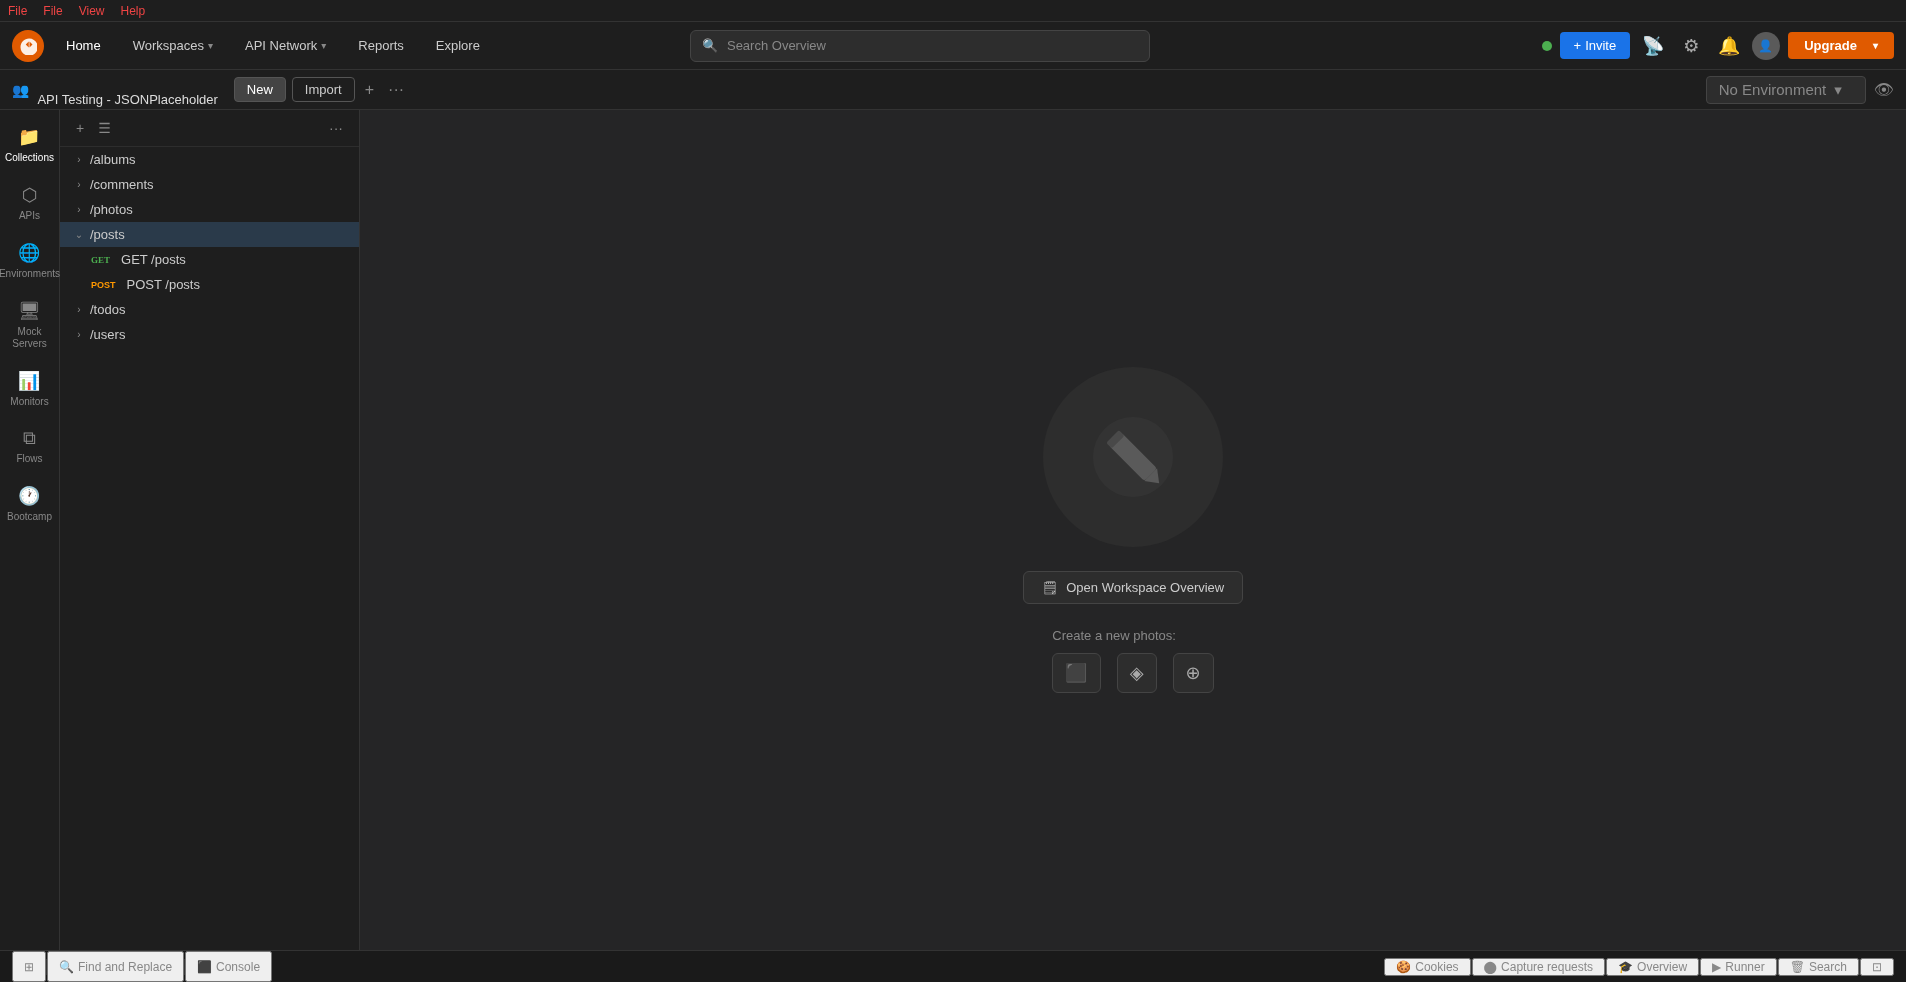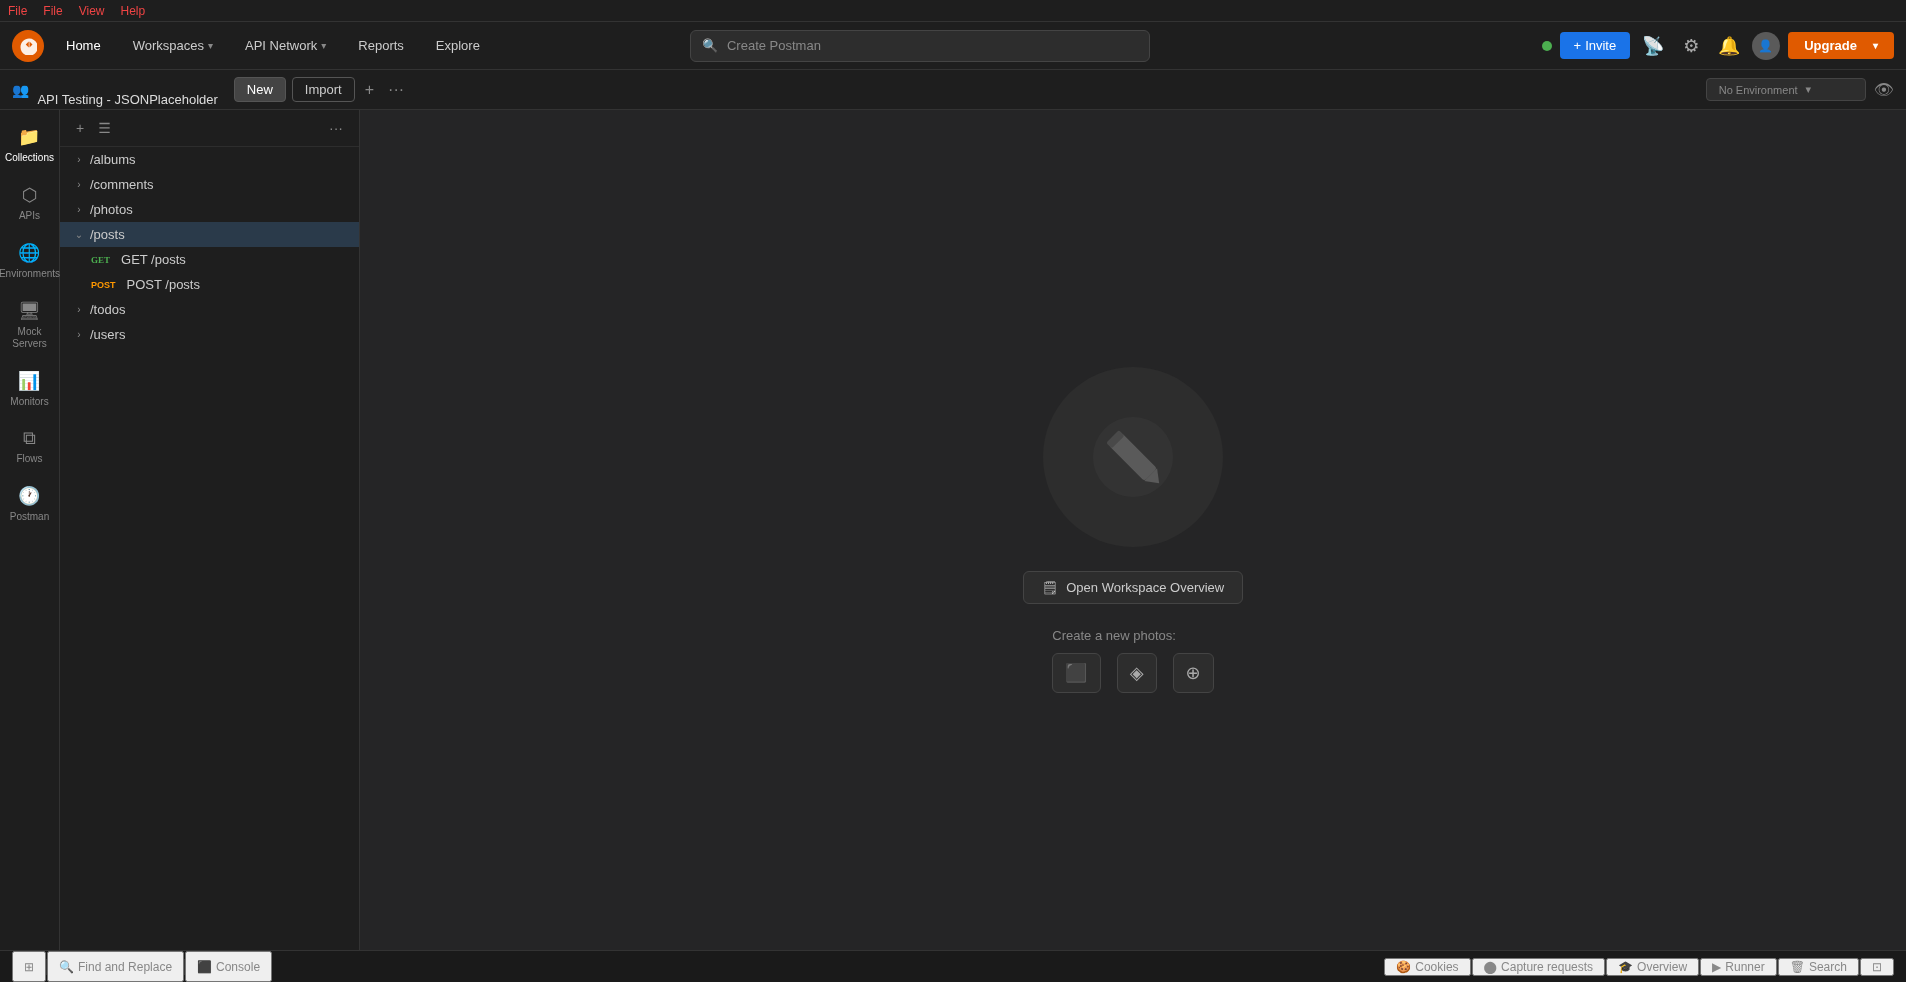--- a/index.html
+++ b/index.html
@@ -30,21 +30,21 @@
 
     
     .workspace-bar { background: #1e1e1e; height: 40px; display: flex; align-items: center; padding: 0 12px; gap: 8px; border-bottom: 1px solid #333; }
     .workspace-icon { color: #888; font-size: 14px; }
     .workspace-name { color: #ddd; font-size: 13px; font-weight: 500; margin-top: 20px; }
     .btn-new { background: #444; color: #fff; border: 1px solid #555; border-radius: 4px; padding: 4px 12px; cursor: pointer; font-size: 13px; }
     .btn-import { background: none; color: #ccc; border: 1px solid #555; border-radius: 4px; padding: 4px 12px; cursor: pointer; font-size: 13px; }
     .ws-actions { display: flex; align-items: center; gap: 6px; margin-left: 8px; }
     .ws-icon-btn { background: none; border: none; color: #888; cursor: pointer; font-size: 16px; padding: 4px; }
     .ws-right { margin-left: auto; display: flex; align-items: center; gap: 8px; }
-    .env-selector { background: #2d2d2d; border: 1px solid #444; border-radius: 4px; color: #888; padding: 4px 12px; cursor: pointer; font-size: 11px; display: flex; align-items: center; gap: 8px; min-width: 160px; }
+    .env-selector { background: #2d2d2d; border: 1px solid #444; border-radius: 4px; color: #888; padding: 4px 12px; cursor: pointer; font-size: 15px; display: flex; align-items: center; gap: 8px; min-width: 160px; }
     .eye-btn { background: none; border: none; color: #888; cursor: pointer; font-size: 16px; }
 
     
     .layout { display: flex; height: calc(982px - 22px - 48px - 40px - 32px); }
 
     
     .icon-sidebar { width: 60px; background: #1e1e1e; border-right: 1px solid #333; display: flex; flex-direction: column; align-items: center; padding: 8px 0; gap: 4px; }
     .sidebar-icon-item { display: flex; flex-direction: column; align-items: center; gap: 4px; padding: 8px 4px; border-radius: 6px; cursor: pointer; width: 56px; color: #888; }
     .sidebar-icon-item.active { color: #fff; }
     .sidebar-icon-item .icon { font-size: 18px; }
@@ -111,21 +111,21 @@
     <div class="nav-item">
       <span>Reports</span>
     </div>
     <div class="nav-item">
       <span>Explore</span>
     </div>
   </nav>
 
   <div class="search-bar">
     <span class="search-icon-sym">🔍</span>
-    <span>Create Postman</span>
+    <span>Search Overview</span>
   </div>
 
   <div class="header-right">
     <div class="green-dot"></div>
     <button class="btn-invite">
       <span>+</span>
       <span>Invite</span>
     </button>
     <button class="icon-btn" title="Satellite">📡</button>
     <button class="icon-btn" title="Settings">⚙</button>
@@ -178,21 +178,21 @@
     <div class="sidebar-icon-item">
       <span class="icon">📊</span>
       <span class="label">Monitors</span>
     </div>
     <div class="sidebar-icon-item">
       <span class="icon">⧉</span>
       <span class="label">Flows</span>
     </div>
     <div class="sidebar-icon-item">
       <span class="icon">🕐</span>
-      <span class="label">Postman</span>
+      <span class="label">Bootcamp</span>
     </div>
   </div>
 
   <div class="collections-panel">
     <div class="panel-header">
       <button class="panel-icon-btn">+</button>
       <button class="panel-icon-btn">☰</button>
       <div style="flex:1"></div>
       <button class="panel-icon-btn">···</button>
     </div>

